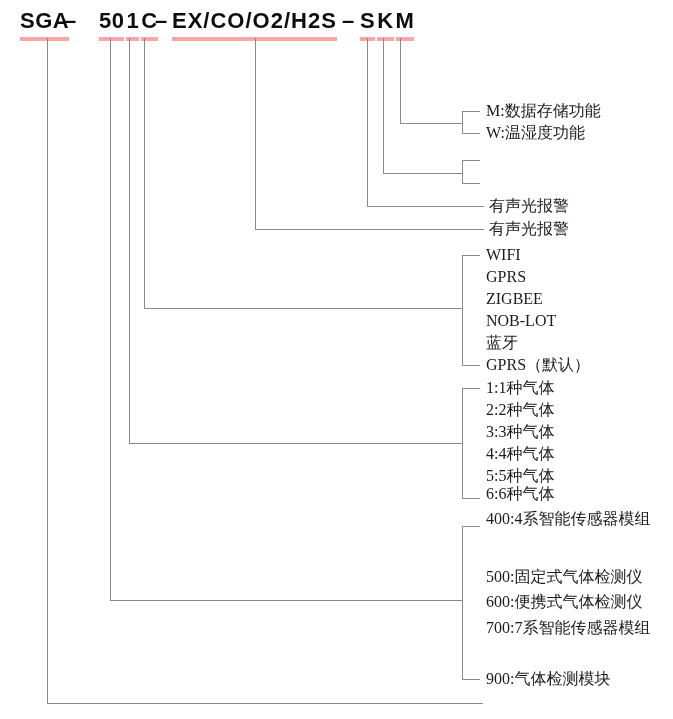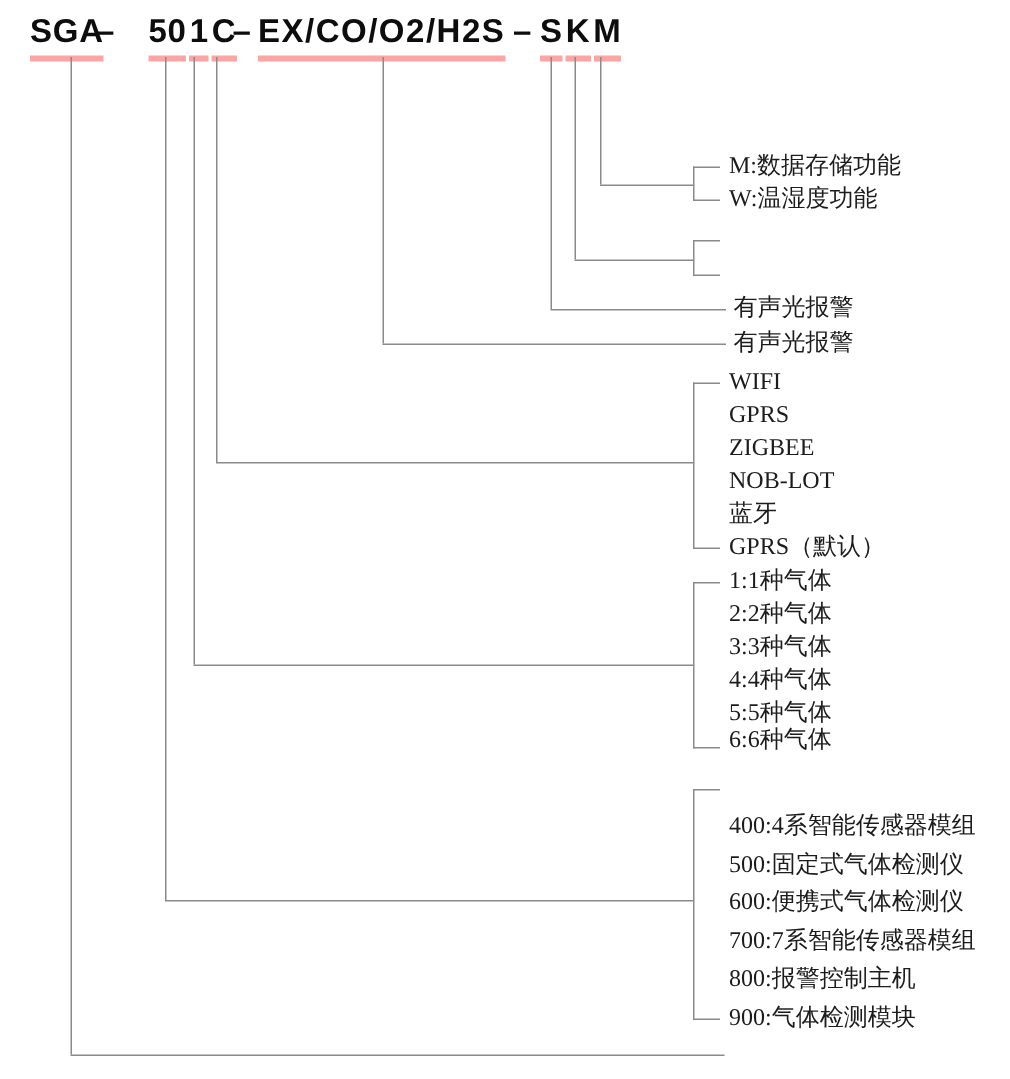--- a/index.html
+++ b/index.html
@@ -84,21 +84,20 @@
   <div class="label" style="top:332px">蓝牙</div>
   <div class="label" style="top:354px">GPRS（默认）</div>
 
   <div class="label" style="top:377px">1:1种气体</div>
   <div class="label" style="top:399px">2:2种气体</div>
   <div class="label" style="top:421px">3:3种气体</div>
   <div class="label" style="top:443px">4:4种气体</div>
   <div class="label" style="top:465px">5:5种气体</div>
   <div class="label" style="top:483px">6:6种气体</div>
 
-  <div class="label" style="top:540px">400:4系智能传感器模组</div>
+  <div class="label" style="top:508px">400:4系智能传感器模组</div>
   <div class="label" style="top:566px">500:固定式气体检测仪</div>
   <div class="label" style="top:591px">600:便携式气体检测仪</div>
   <div class="label" style="top:617px">700:7系智能传感器模组</div>
-  <div class="label" style="top:642px">800:报警控制主机</div>
   <div class="label" style="top:668px">900:气体检测模块</div>
 
 
 </div>
 
 </body></html>

